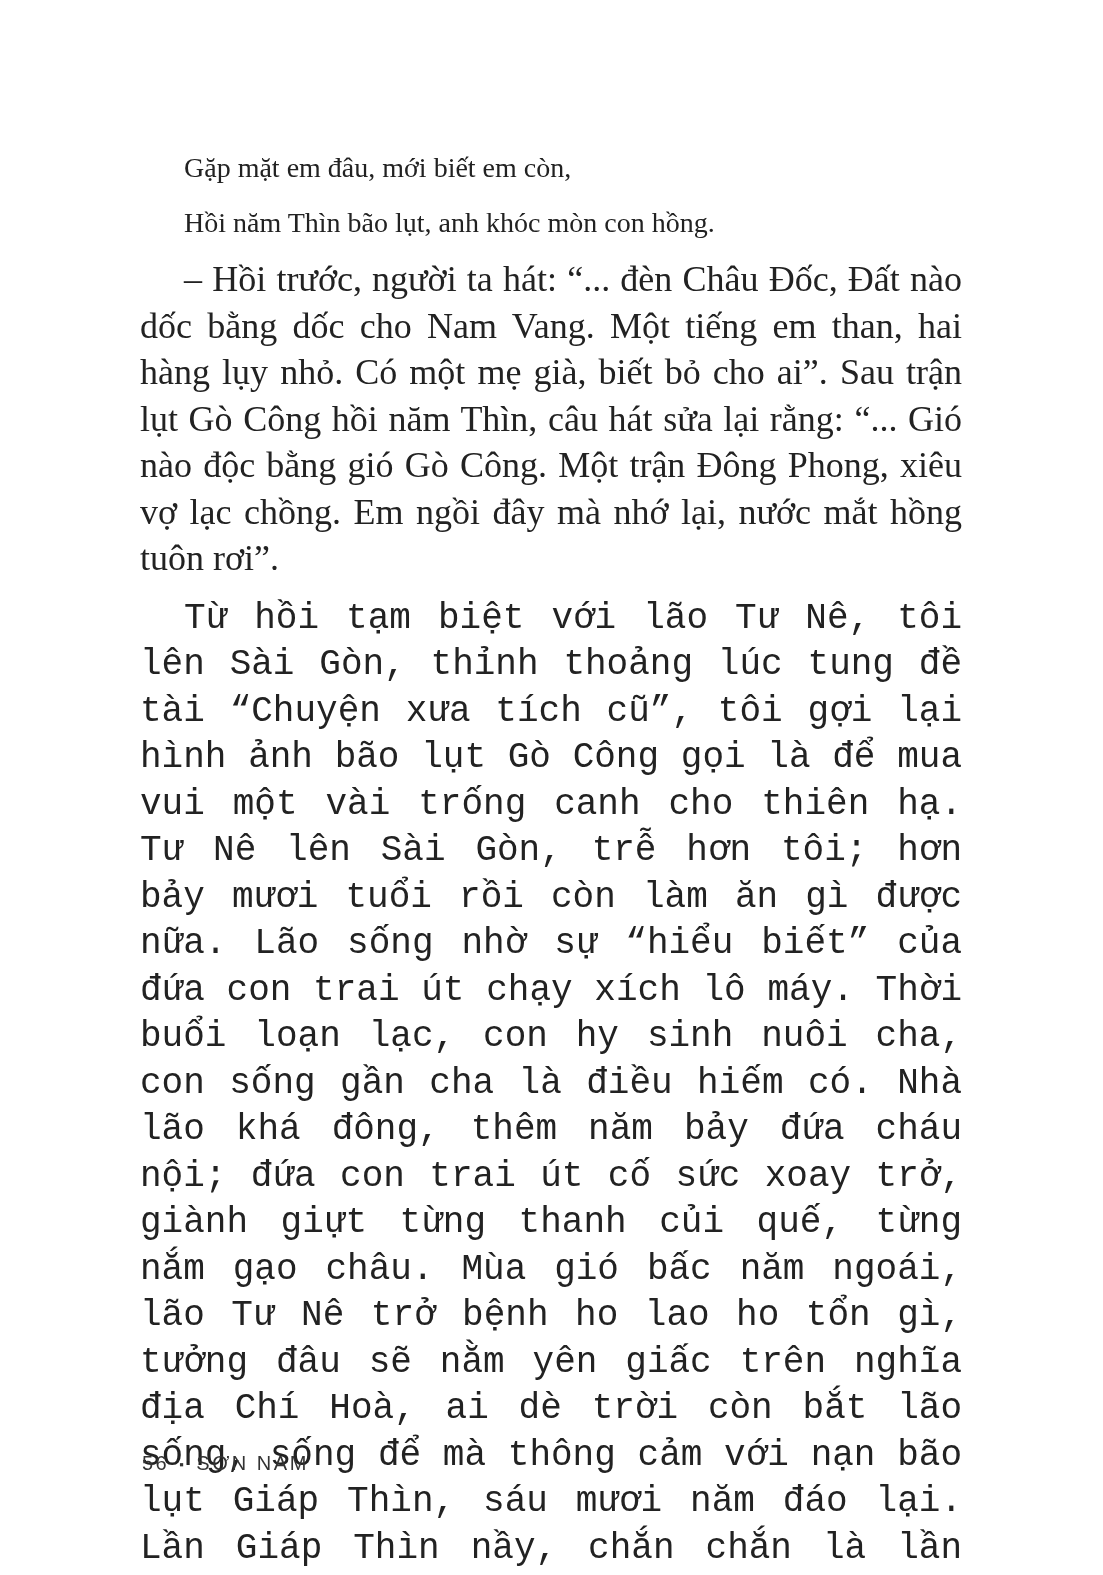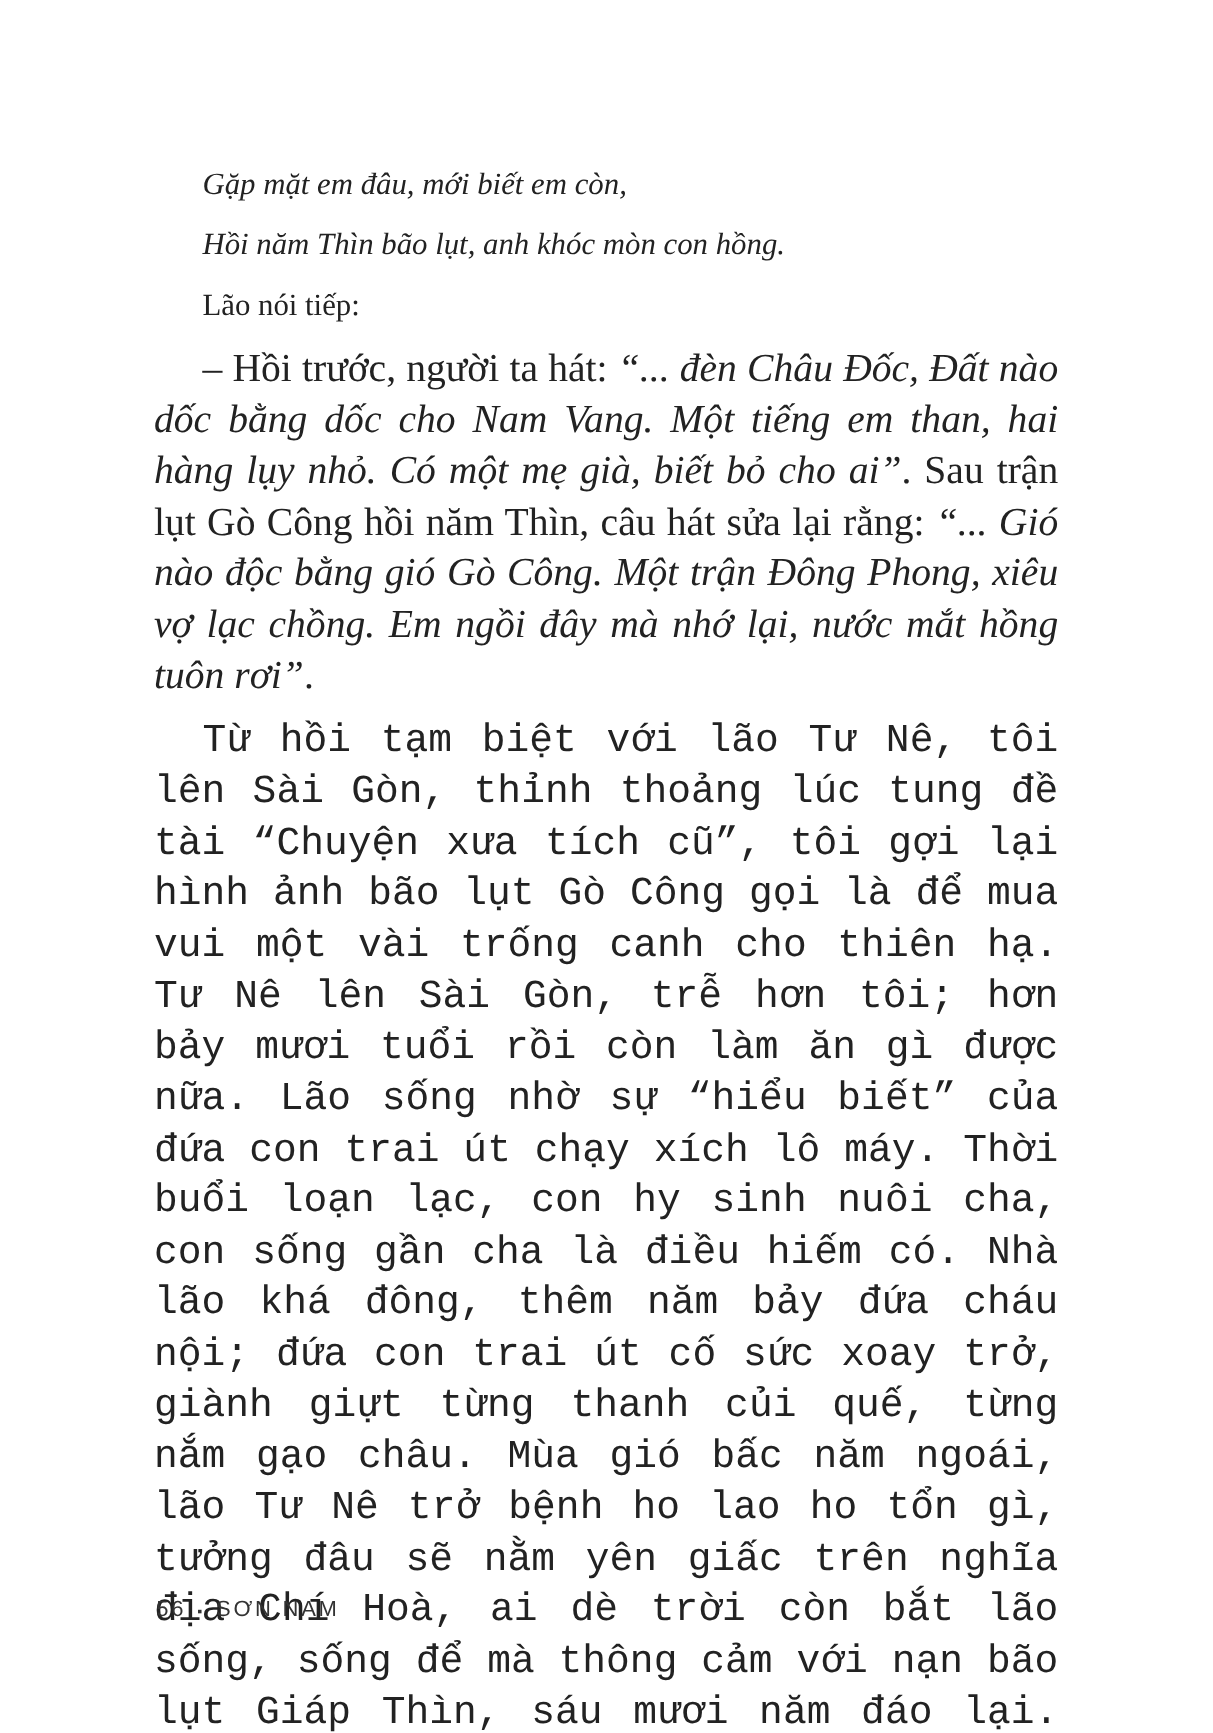--- a/index.html
+++ b/index.html
@@ -24,21 +24,20 @@
   .verse-block {
     padding-left: 44px;
     margin-bottom: 6px;
   }
   .verse-line {
     font-size: 28px;
     line-height: 55px;
     white-space: nowrap;
   }
   .italic {
-    font-style: italic;
   }
   .para {
     font-size: 36px;
     line-height: 46.5px;
     text-align: justify;
     text-indent: 44px;
     margin: 0;
   }
   .para + .para {
     margin-top: 14px;
@@ -63,21 +62,20 @@
   }
 </style>
 </head>
 <body>
 
 <div class="page">
 
   <div class="verse-block">
     <div class="verse-line italic">Gặp mặt em đâu, mới biết em còn,</div>
     <div class="verse-line italic">Hồi năm Thìn bão lụt, anh khóc mòn con hồng.</div>
-    <div class="verse-line">Lão nói tiếp:</div>
   </div>
 
   <p class="para"><span>– Hồi trước, người ta hát: </span><span class="italic">“... đèn Châu Đốc, Đất nào dốc bằng dốc cho Nam Vang. Một tiếng em than, hai hàng lụy nhỏ. Có một mẹ già, biết bỏ cho ai”</span><span>. Sau trận lụt Gò Công hồi năm Thìn, câu hát sửa lại rằng: </span><span class="italic">“... Gió nào độc bằng gió Gò Công. Một trận Đông Phong, xiêu vợ lạc chồng. Em ngồi đây mà nhớ lại, nước mắt hồng tuôn rơi”</span><span>.</span></p>
 
   <p class="para">Từ hồi tạm biệt với lão Tư Nê, tôi lên Sài Gòn, thỉnh thoảng lúc tung đề tài “Chuyện xưa tích cũ”, tôi gợi lại hình ảnh bão lụt Gò Công gọi là để mua vui một vài trống canh cho thiên hạ. Tư Nê lên Sài Gòn, trễ hơn tôi; hơn bảy mươi tuổi rồi còn làm ăn gì được nữa. Lão sống nhờ sự “hiểu biết” của đứa con trai út chạy xích lô máy. Thời buổi loạn lạc, con hy sinh nuôi cha, con sống gần cha là điều hiếm có. Nhà lão khá đông, thêm năm bảy đứa cháu nội; đứa con trai út cố sức xoay trở, giành giựt từng thanh củi quế, từng nắm gạo châu. Mùa gió bấc năm ngoái, lão Tư Nê trở bệnh ho lao ho tổn gì, tưởng đâu sẽ nằm yên giấc trên nghĩa địa Chí Hoà, ai dè trời còn bắt lão sống, sống để mà thông cảm với nạn bão lụt Giáp Thìn, sáu mươi năm đáo lại. Lần Giáp Thìn nầy, chắn chắn là lần Giáp Thìn cuối cùng của đời lão. Tuy ở xa</p>
 
 </div>
 
 <div class="footer">
   <span>56</span>

